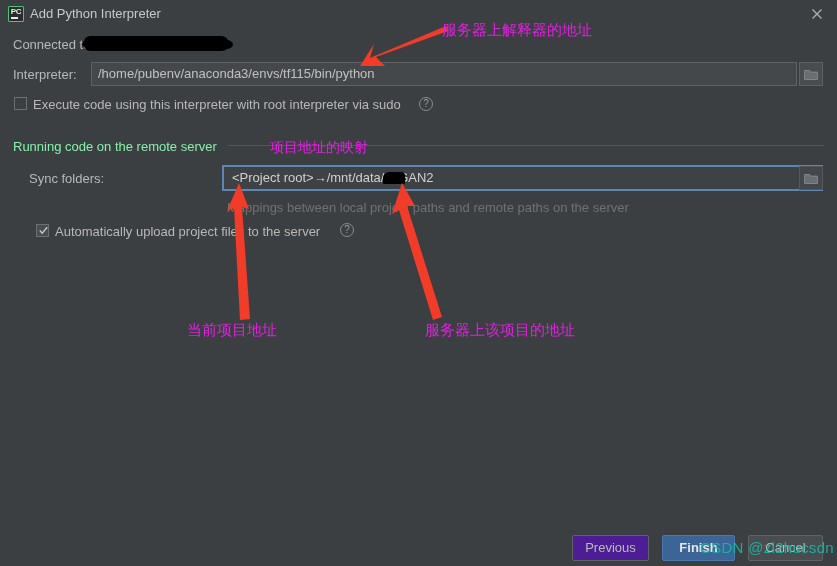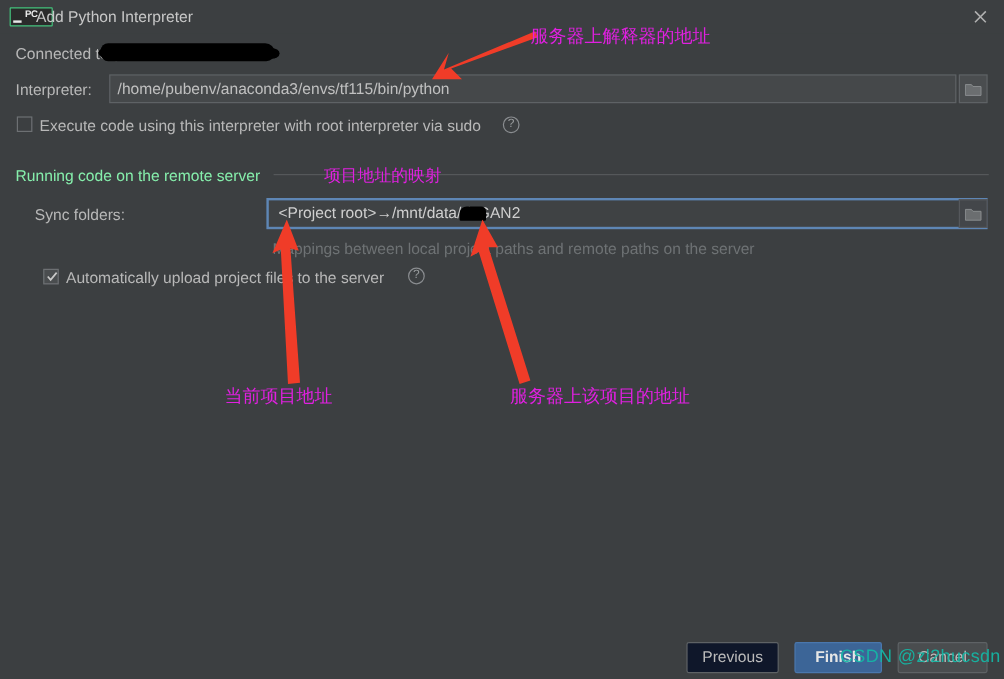--- a/index.html
+++ b/index.html
@@ -13,21 +13,21 @@
     -webkit-font-smoothing:antialiased;
   }
   .dialog{position:absolute;inset:0;background:#3c3f41;}
 
   
   .titlebar{
     position:absolute;left:0;top:0;width:837px;height:28px;
     background:#3c3f41;
   }
   .pc-icon{
-    position:absolute;left:8px;top:6px;width:36px;height:16px;
+    position:absolute;left:8px;top:6px;width:16px;height:16px;
     background:#2b2b2b;border:1px solid #44c47d;box-sizing:border-box;
     border-radius:1px;
   }
   .pc-icon .pc-text{
     position:absolute;left:0;top:-1px;width:100%;
     text-align:center;font-size:8px;line-height:11px;color:#e8e8e8;
     font-family:"Liberation Sans",sans-serif;font-weight:bold;letter-spacing:-0.3px;
   }
   .pc-icon .pc-bar{
     position:absolute;left:2px;bottom:2px;width:7px;height:2px;background:#e8e8e8;
@@ -128,21 +128,21 @@
   .cb-upload-lbl{left:55px;top:223px;}
 
   
   .btn{
     position:absolute;height:26px;box-sizing:border-box;
     font-size:13px;line-height:24px;text-align:center;cursor:pointer;
     border-radius:2px;
   }
   .btn-prev{
     left:572px;top:535px;width:77px;
-    background:#0f172a;border:1px solid #5e6265;color:#bbbbbb;
+    background:#4c1d95;border:1px solid #5e6265;color:#bbbbbb;
   }
   .btn-finish{
     left:662px;top:535px;width:73px;
     background:#3c6597;border:1px solid #4a77ad;color:#e6e6e6;font-weight:bold;
   }
   .btn-cancel{
     left:748px;top:535px;width:75px;
     background:#4a4d4f;border:1px solid #5e6265;color:#bbbbbb;
   }
 

